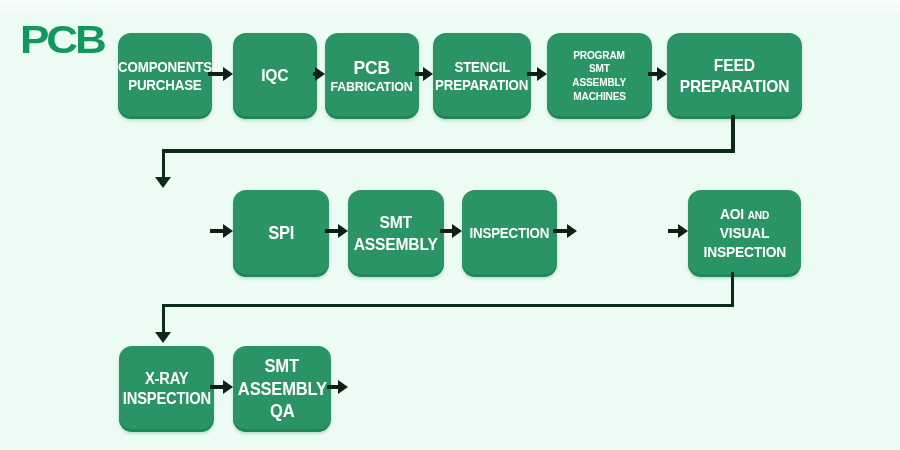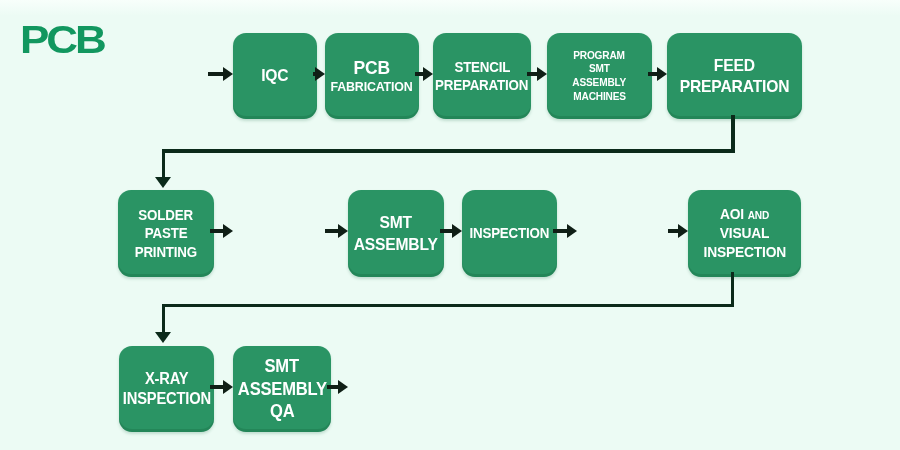--- a/index.html
+++ b/index.html
@@ -28,20 +28,24 @@
   .seg{position:absolute; background:#0b2a1a;}
   .headdown{position:absolute; width:0; height:0; border-left:8px solid transparent; border-right:8px solid transparent; border-top:11px solid #0b2a1a;}
 </style>
 </head>
 <body>
 
 <div class="canvas">
 
   <div class="logo">PCB</div>
 
+  <div class="box" style="left:118px;top:33px;width:90px;height:82px;font-size:14.5px">
+    <span class="ln">COMPONENTS</span>
+    <span class="ln">PURCHASE</span>
+  </div>
 
   <div class="box" style="left:233px;top:33px;width:80px;height:82px;font-size:17px">
     <span class="ln">IQC</span>
   </div>
 
   <div class="box" style="left:325px;top:33px;width:90px;height:82px">
     <span class="ln" style="font-size:19px">PCB</span>
     <span class="ln" style="font-size:13.5px">FABRICATION</span>
   </div>
 
@@ -81,26 +85,24 @@
   <div class="arrow" style="left:648px;top:67px;width:19px">
       <i class="ashaft"></i>
       <i class="ahead"></i>
     </div>
 
   <div class="seg" style="left:731px;top:115px;width:3.5px;height:37px"></div>
   <div class="seg" style="left:161.5px;top:149px;width:573px;height:3.5px"></div>
   <div class="seg" style="left:161.5px;top:152px;width:3.5px;height:26px"></div>
   <div class="headdown" style="left:155px;top:177px"></div>
 
-  <div class="box" style="left:118px;top:190px;width:92px;height:83px;font-size:14.5px">
-    <span class="ln">SOLDER</span>
-    <span class="ln">PASTE</span>
-    <span class="ln">PRINTING</span>
+
+  <div class="box" style="left:233px;top:190px;width:92px;height:83px;font-size:18px">
+    <span class="ln">SPI</span>
   </div>
-
 
   <div class="box" style="left:348px;top:190px;width:92px;height:83px;font-size:17px">
     <span class="ln">SMT</span>
     <span class="ln">ASSEMBLY</span>
   </div>
 
   <div class="box" style="left:462px;top:190px;width:91px;height:83px;font-size:14.5px">
     <span class="ln">INSPECTION</span>
   </div>
 

